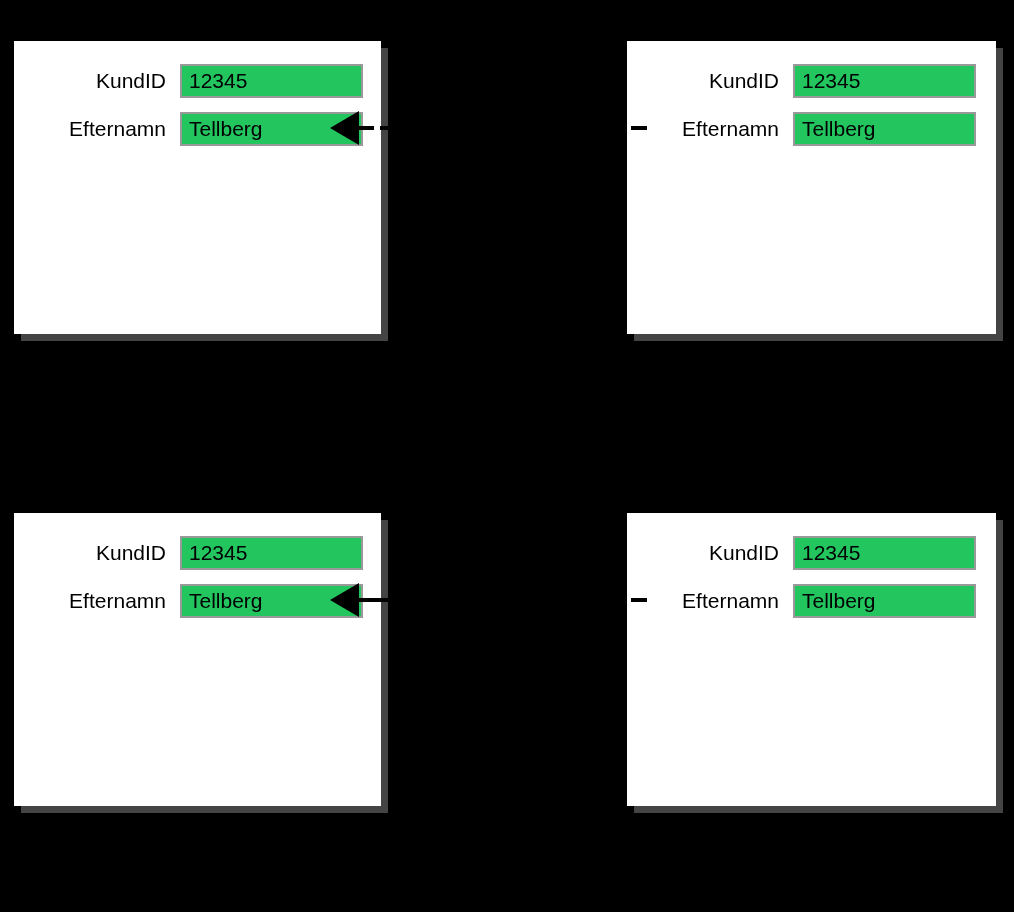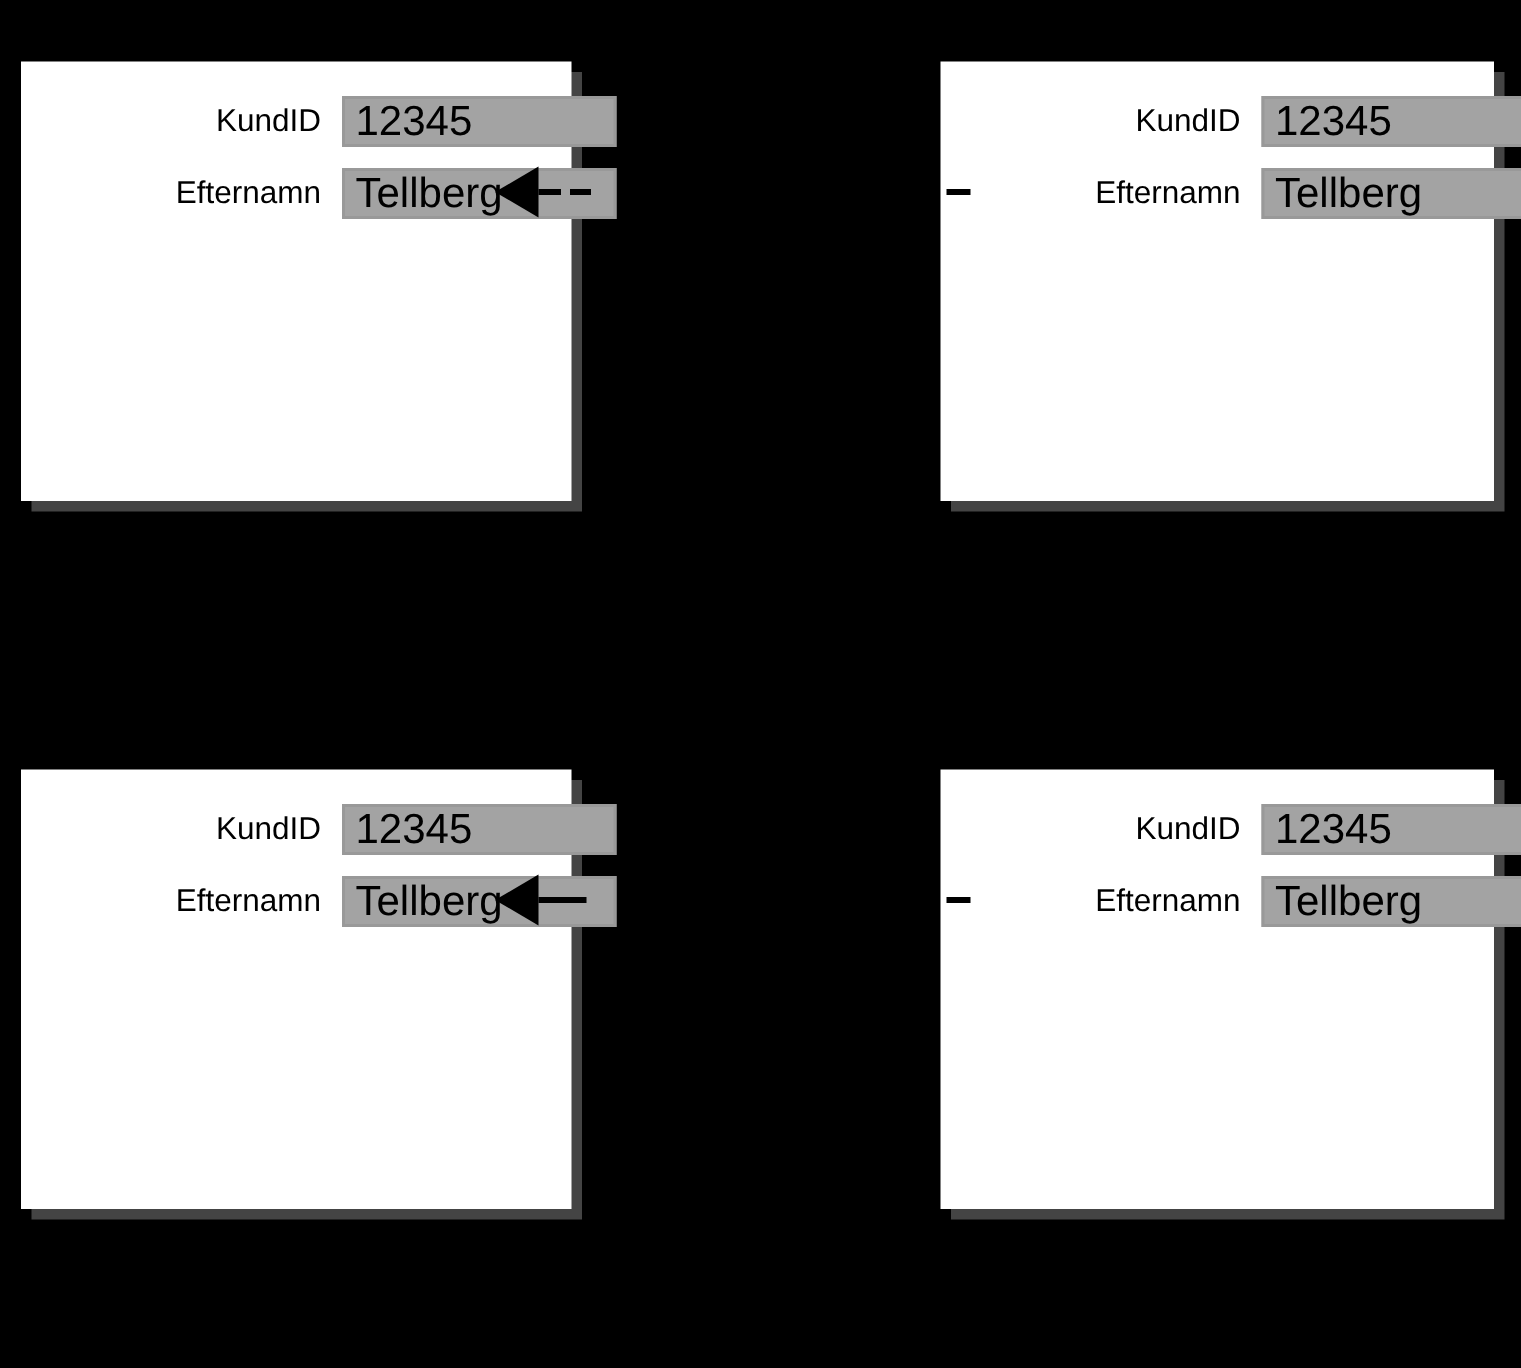--- a/index.html
+++ b/index.html
@@ -26,36 +26,35 @@
     position: absolute;
     background: #444444;
   }
 
   
   .field-row {
     position: absolute;
     display: flex;
     align-items: center;
     height: 34px;
-    padding-left: 48px;
   }
   .field-label {
     font-size: 21px;
     color: #000000;
     text-align: right;
     white-space: nowrap;
     line-height: 34px;
   }
   .field-input {
     box-sizing: border-box;
     border: 2px solid #999999;
-    background: #a3a3a3;
+    background: #22c55e;
     height: 34px;
     line-height: 30px;
-    font-size: 28px;
+    font-size: 21px;
     color: #000000;
     padding-left: 7px;
     white-space: nowrap;
     overflow: hidden;
   }
 
   
   .arrow-head {
     position: absolute;
     width: 0;

